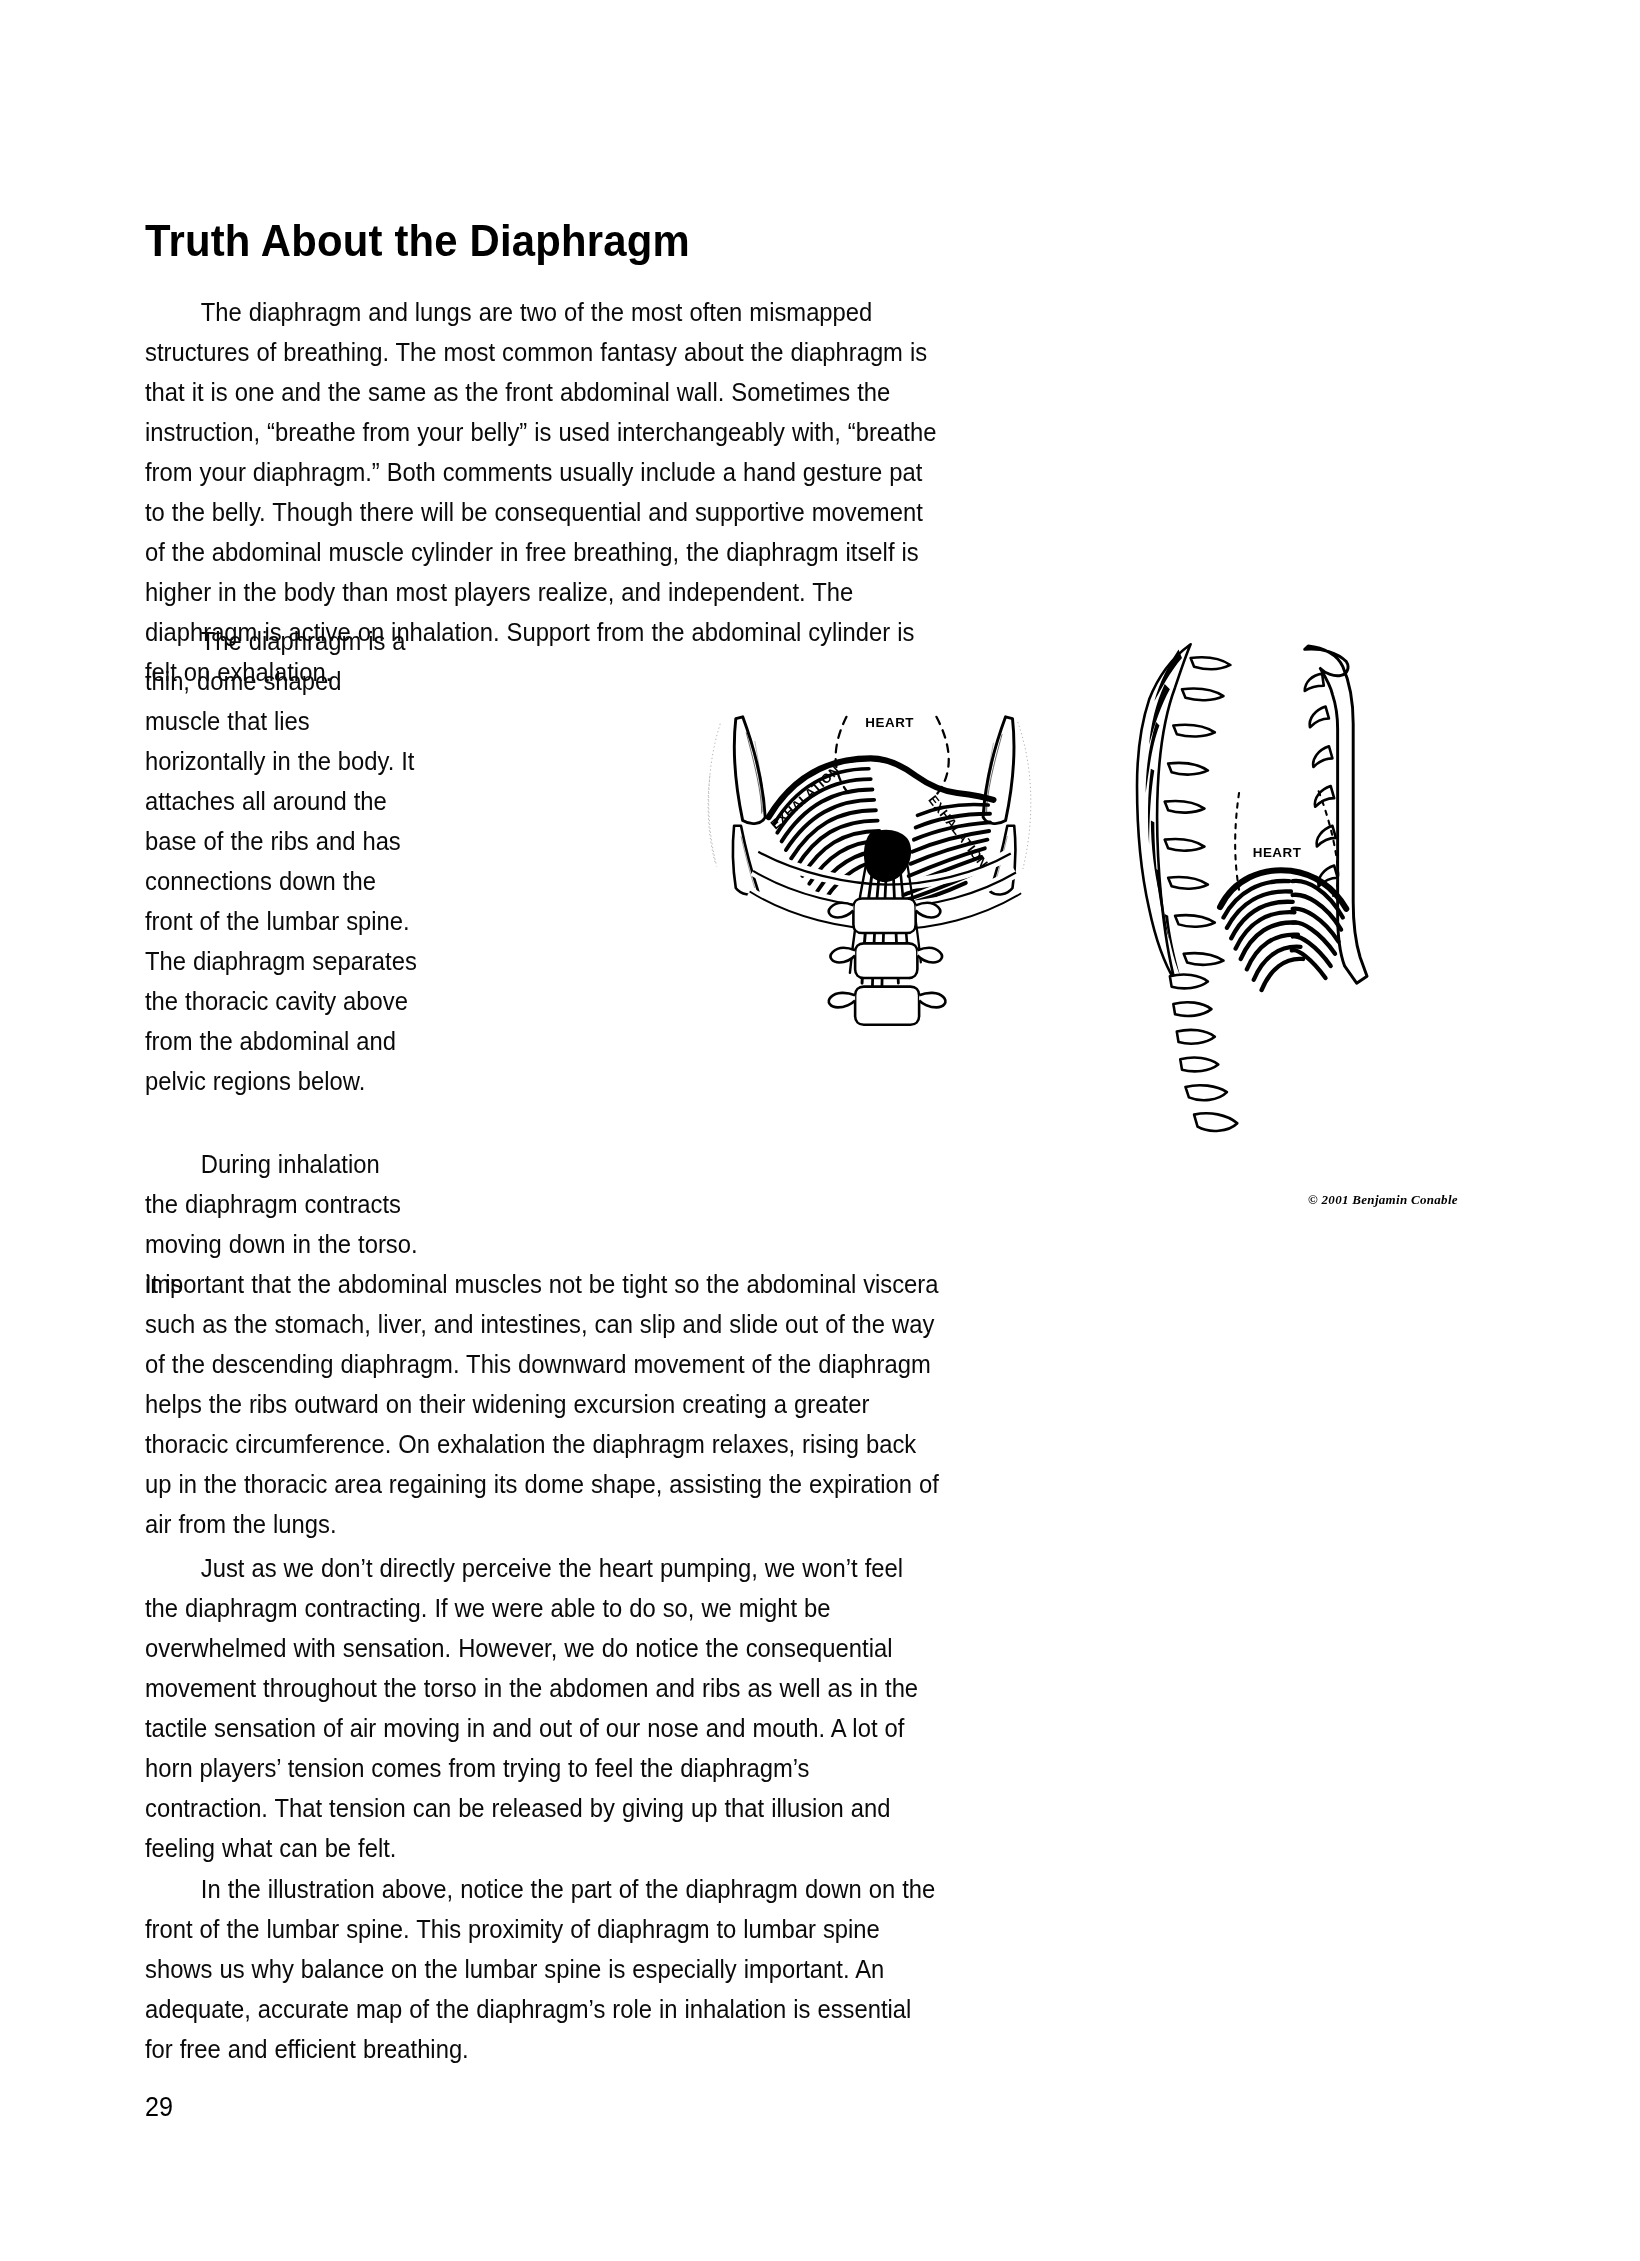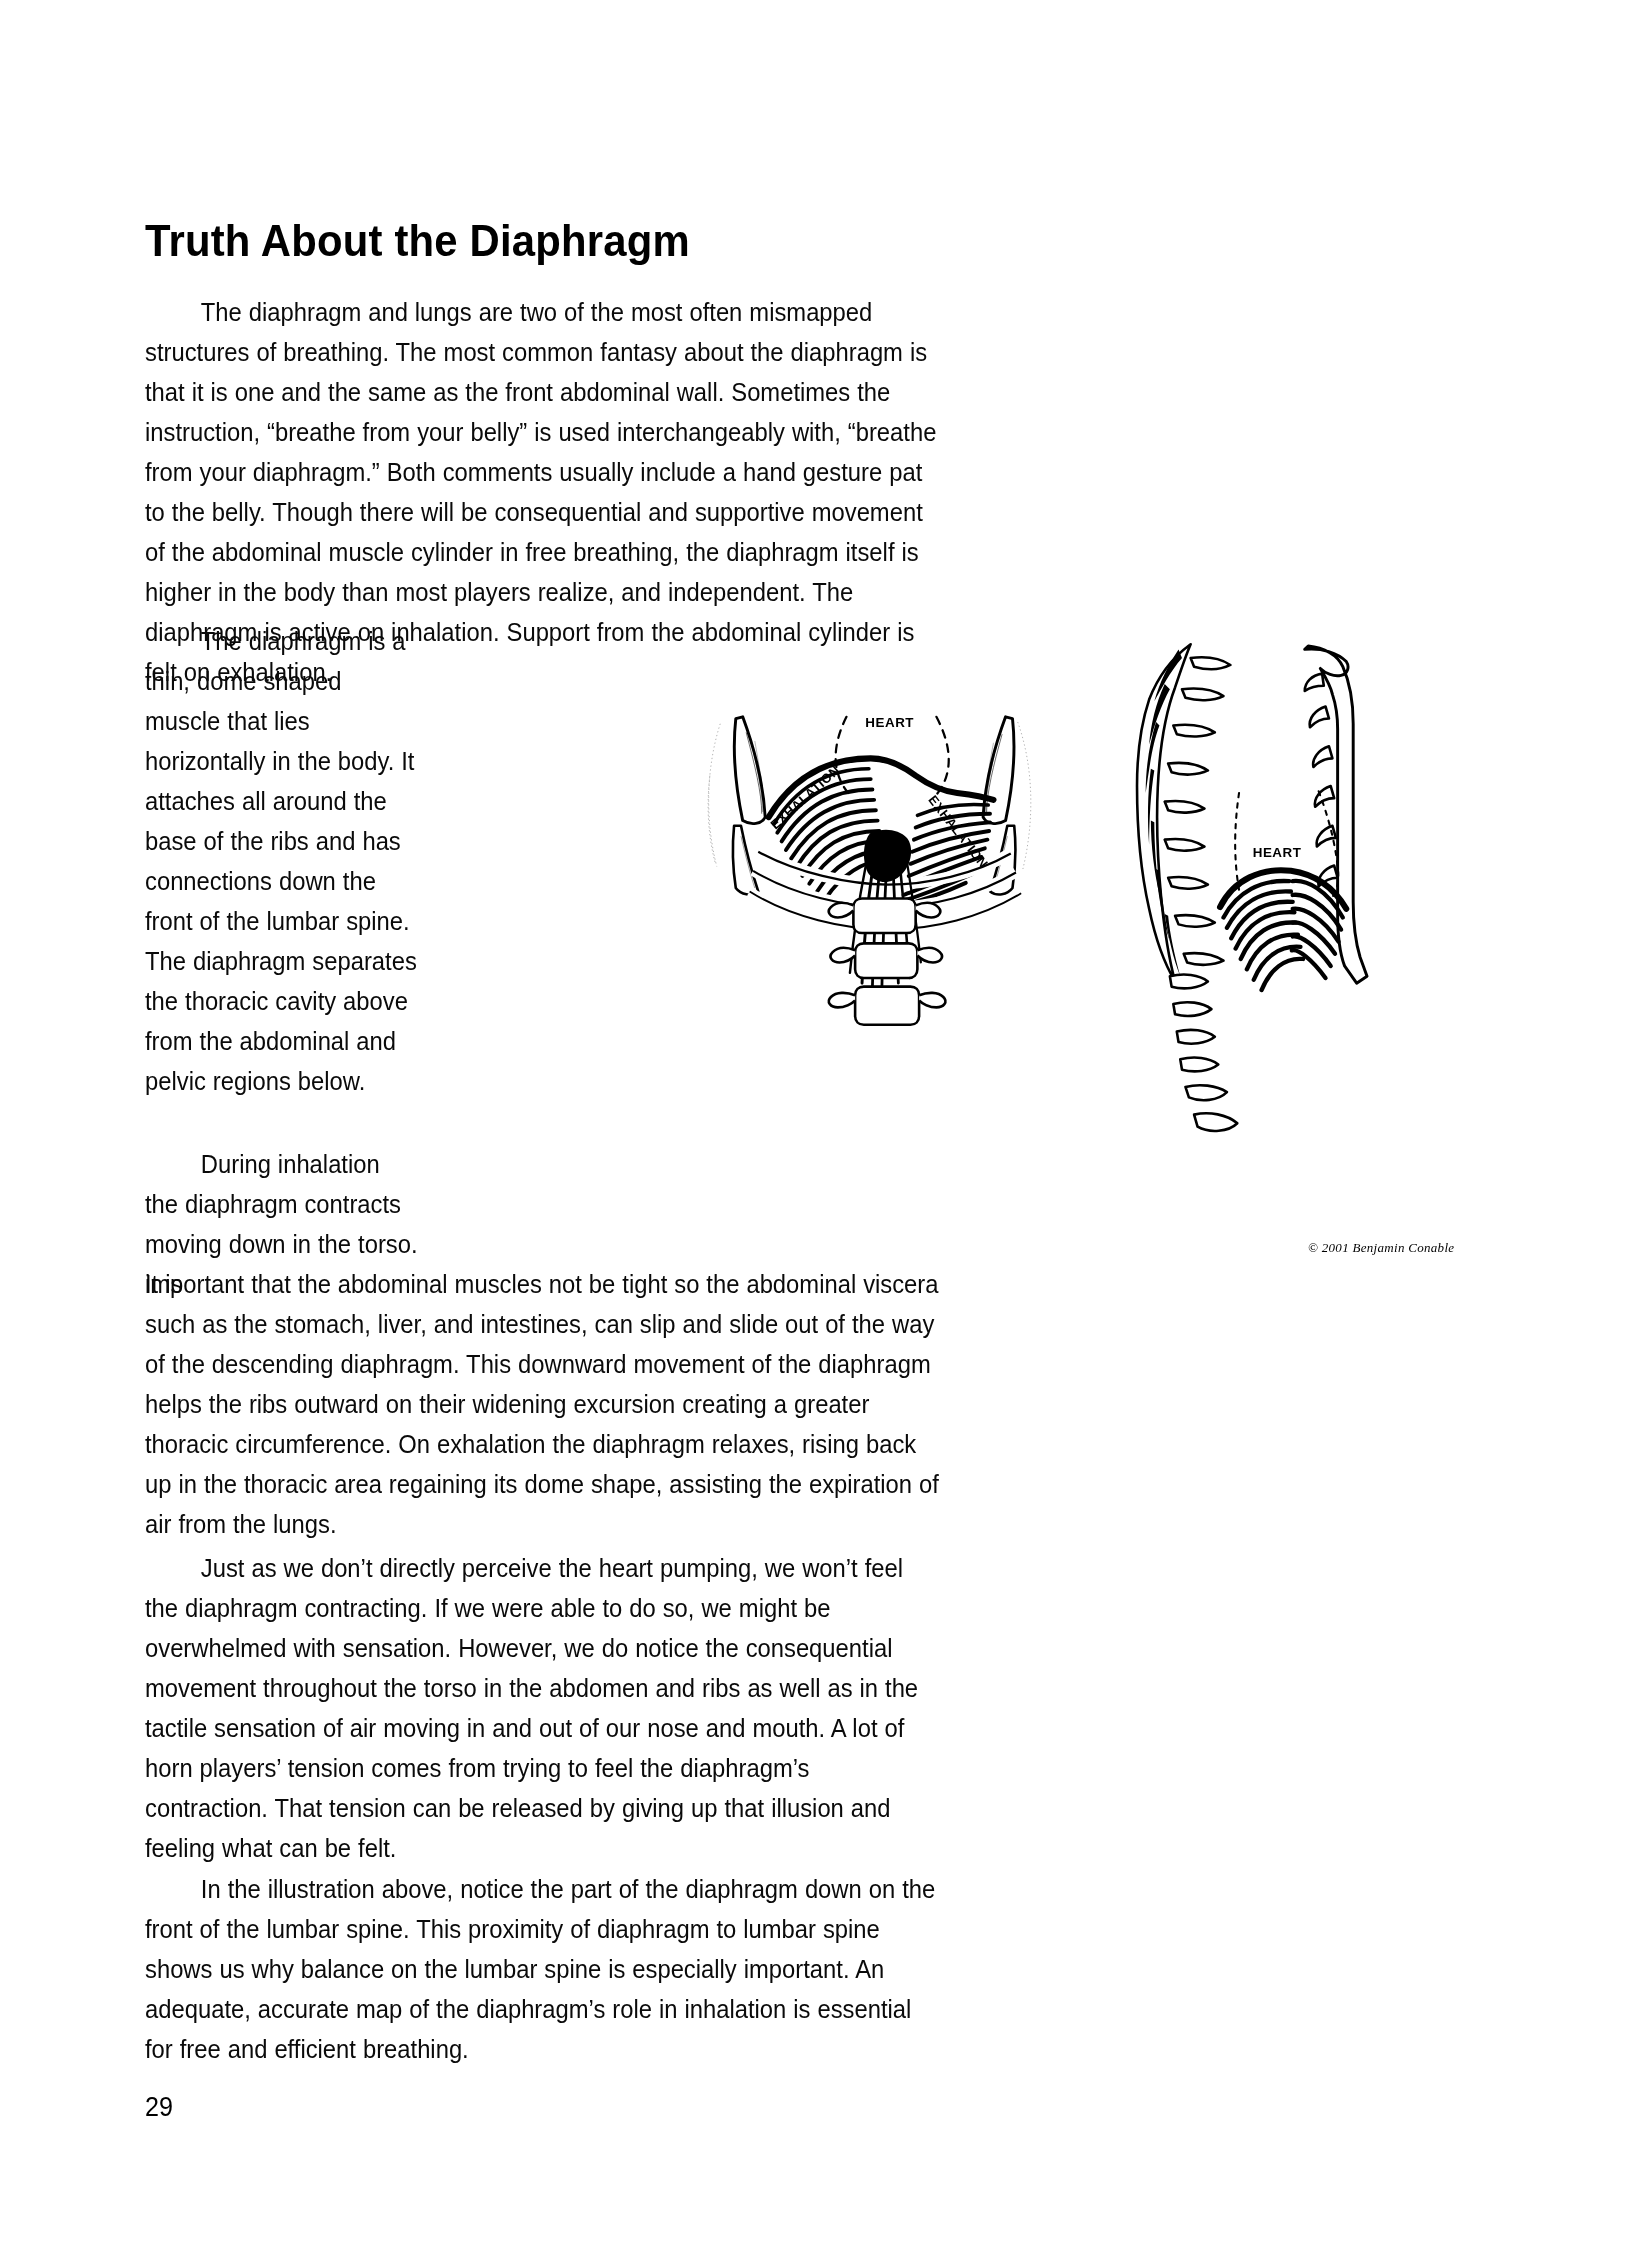--- a/index.html
+++ b/index.html
@@ -100,25 +100,24 @@
     width: 770px;
     height: 588px;
   }
   .figure svg { display: block; }
   .copyright {
     position: absolute;
     left: 1308px;
     top: 1192px;
     font-family: "Liberation Serif", serif;
     font-style: italic;
-    font-weight: normal;
+    font-weight: bold;
     font-size: 13px;
     letter-spacing: 0.3px;
     white-space: nowrap;
-    margin-top: 48px;
   }
 </style>
 </head>
 <body>
 
 <div class="page">
 
   <h1 class="title">Truth About the Diaphragm</h1>
 
   <div class="body-text indent" id="para-intro">The diaphragm and lungs are two of the most often mismapped structures of breathing.  The most common fantasy about the diaphragm is that it is one and the same as the front abdominal wall.  Sometimes the instruction, “breathe from your belly” is used interchangeably with, “breathe from your diaphragm.”  Both comments usually include a hand gesture pat to the belly.  Though there will be consequential and supportive movement of the abdominal muscle cylinder in free breathing, the diaphragm itself is higher in the body than most players realize, and independent.  The diaphragm is active on inhalation.  Support from the abdominal cylinder is felt on exhalation.</div>

